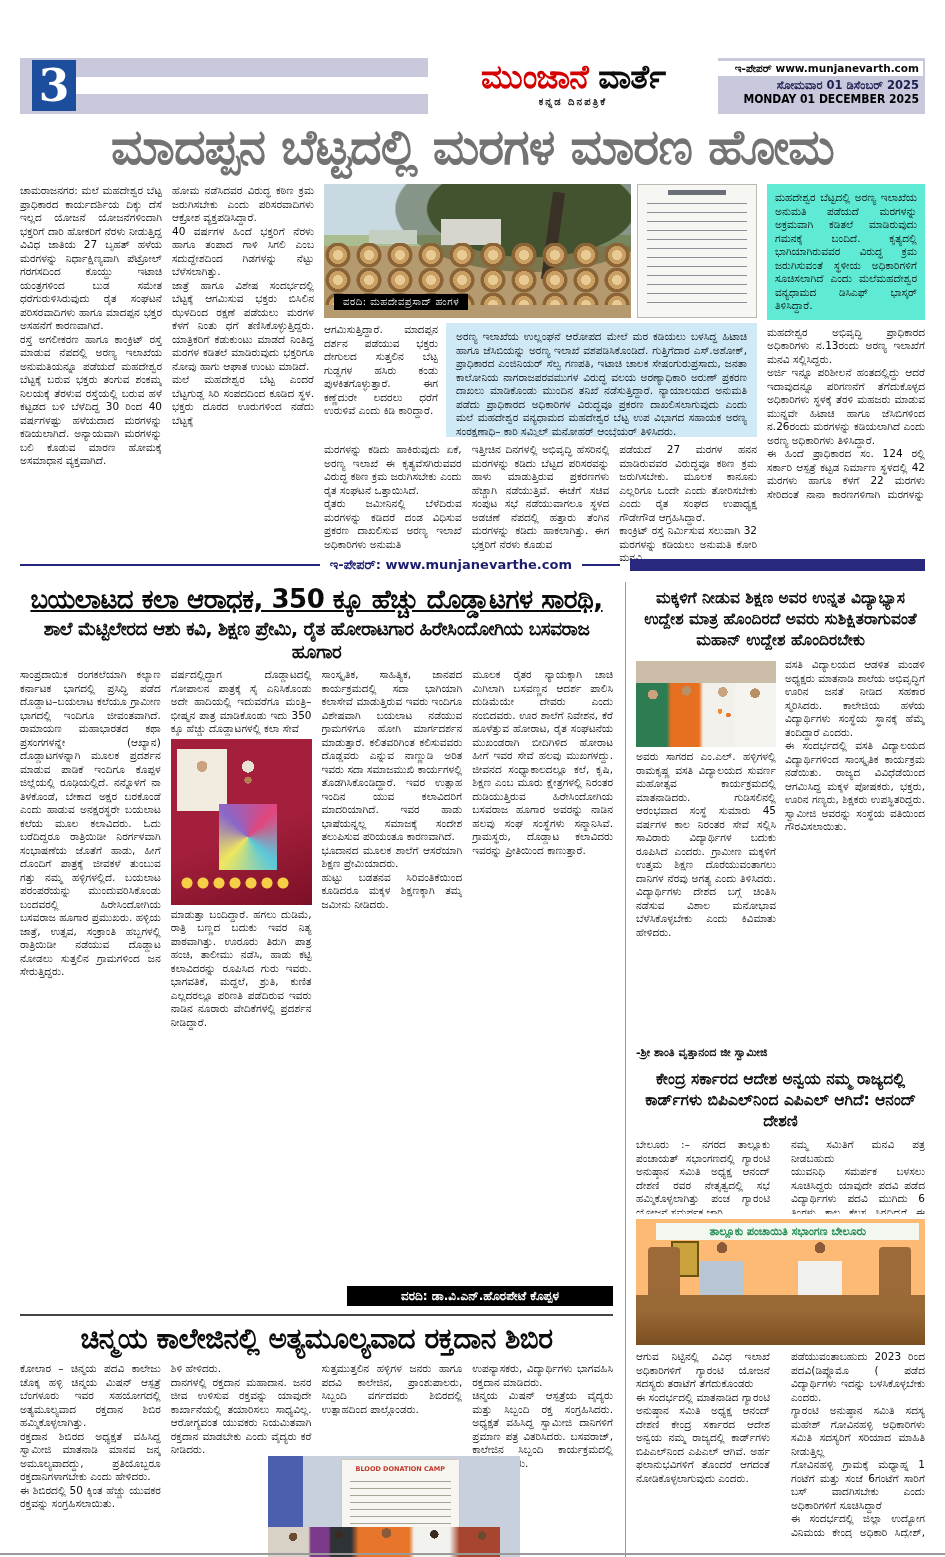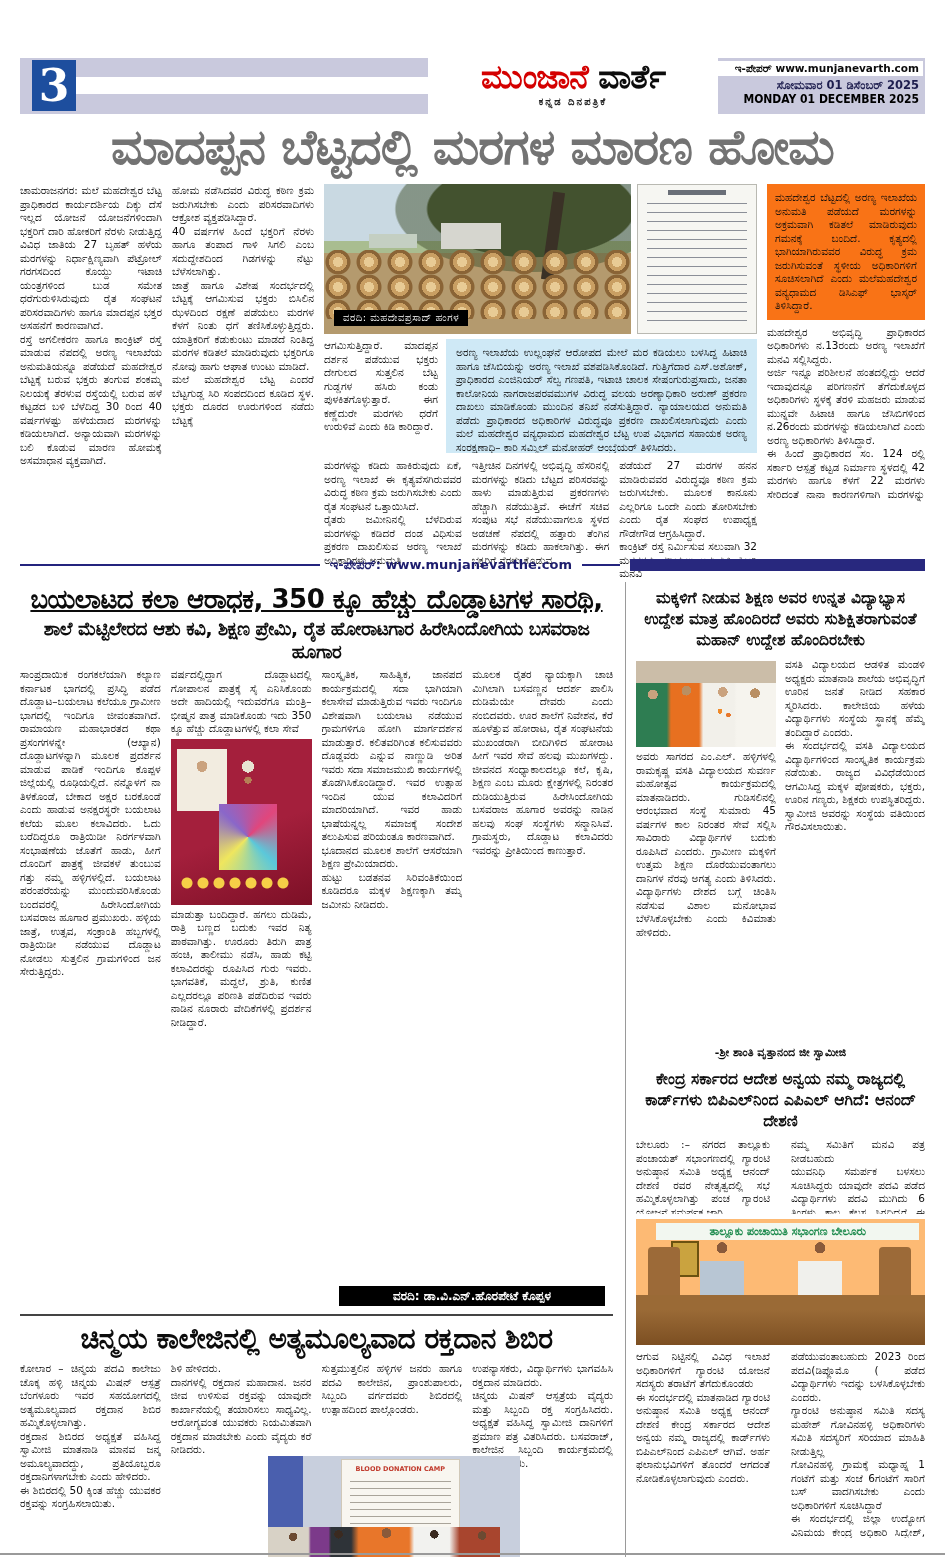--- a/index.html
+++ b/index.html
@@ -28,39 +28,39 @@
   .main-headline{
     font-size:49px;font-weight:bold;text-align:center;letter-spacing:-1px;
     margin:6px 0 8px 0;line-height:56px;color:#737373;white-space:nowrap;
   }
   
   .main-article{display:grid;grid-template-columns:142px 142px 1fr 158px;gap:10px;height:362px;}
   .bodytxt{font-size:10.5px;line-height:13.5px;text-align:justify;overflow:hidden;}
   .ml{white-space:pre-line;}
   .ma-col{height:100%;}
   .ma-center{display:flex;flex-direction:column;min-width:0;}
-  .photo-row{display:flex;gap:6px;height:150px;}
+  .photo-row{display:flex;gap:6px;height:134px;}
   .logs-photo{flex:1;position:relative;overflow:hidden;background:linear-gradient(#c9d9e2 0 38%,#a9bd90 38% 46%,#b49a6e 46% 100%);}
   .foliage{position:absolute;right:-40px;top:-40px;width:280px;height:130px;background:radial-gradient(ellipse at 50% 50%,#43522f 0 52%,rgba(67,82,47,.5) 53% 68%,transparent 69%);}
   .trunk{position:absolute;right:72px;top:8px;width:12px;height:88px;background:#3a3126;transform:rotate(8deg);}
   .building{position:absolute;left:38%;top:26%;width:60px;height:26px;background:#d6d6cf;box-shadow:-78px 5px 0 -6px #c4cfc2;}
   .log-pile{position:absolute;left:0;right:0;bottom:10%;height:46%;
     background-image:radial-gradient(circle at 14px 12px,#e8cb95 0 5px,#c99f63 5px 9px,#8a6436 9px 12px,rgba(0,0,0,0) 13px);
     background-size:31px 25px;}
   .photo-caption{position:absolute;left:10px;bottom:8px;background:#000;color:#fff;font-size:10px;padding:2px 9px;letter-spacing:.5px;}
   .doc-photo{width:118px;background:#f6f6f2;border:1px solid #b9b9b2;position:relative;}
   .doc-photo::before{content:"";position:absolute;left:9px;right:9px;top:14px;bottom:12px;
     background:repeating-linear-gradient(rgba(0,0,0,0) 0 4px,#8b8f98 4px 5px,rgba(0,0,0,0) 5px 9px);}
   .doc-photo::after{content:"";position:absolute;left:30px;right:30px;top:5px;height:5px;background:#6a6f78;}
   .mid-row{display:flex;gap:8px;margin-top:5px;height:114px;}
   .under-photo-col{width:114px;flex:none;}
   .highlight-box{flex:1;background:#cfe9f6;padding:7px 10px;box-sizing:border-box;}
   .bottom-cols{display:flex;gap:10px;margin-top:6px;flex:1;min-height:0;}
   .bottom-cols > div{flex:1;}
-  .gray-box{background:#f97316;padding:7px 8px;margin-bottom:6px;}
+  .gray-box{background:#5eead4;padding:7px 8px;margin-bottom:6px;}
   
   .divider-row{display:grid;grid-template-columns:600px 1fr;gap:10px;align-items:center;margin:8px 0 6px 0;height:22px;}
   .div-left{display:flex;align-items:center;gap:10px;}
   .div-line{flex:1;border-top:2px solid #24247e;height:0;}
   .div-line.short{flex:0 0 38px;}
   .div-label{font-size:13px;font-weight:bold;color:#1d1d6e;white-space:nowrap;}
   .div-navybar{background:#28287e;height:12px;}
   
   .lower{display:grid;grid-template-columns:1fr 300px;column-gap:12px;}
   .right-rail{border-left:1px solid #9a9a9a;padding-left:10px;min-width:0;}
@@ -71,21 +71,21 @@
   .bay-cols > div{flex:1;min-width:0;}
   .folk-photo{position:relative;width:100%;height:166px;margin:3px 0;overflow:hidden;background:linear-gradient(160deg,#a41f3c 0 55%,#7c1026 100%);}
   .poster{position:absolute;left:6px;top:10px;width:50px;height:62px;
     background:radial-gradient(circle 9px at 50% 28%,#caa27e 0 60%,transparent 61%),linear-gradient(#f2ece0 0 100%);}
   .performer{position:absolute;left:44px;top:18px;width:66px;height:136px;background:
     radial-gradient(circle 10px at 50% 7%,#e8e2d2 0 60%,transparent 61%),
     radial-gradient(circle 6px at 50% 17%,#b57f56 0 60%,transparent 61%),
     conic-gradient(from 45deg,#e1467c,#5bc8da,#efe65e,#8a67c9,#e1467c) 50% 68%/58px 66px no-repeat;}
   .garland{position:absolute;left:8px;bottom:14px;width:110px;height:16px;
     background-image:radial-gradient(circle at 8px 8px,#f6cf47 0 5px,transparent 6px);background-size:16px 16px;}
-  .byline-box{background:#000;color:#fff;width:266px;margin:6px 8px 0 auto;text-align:center;
+  .byline-box{background:#000;color:#fff;width:266px;margin:6px 0 0 auto;text-align:center;
     font-size:12px;font-weight:bold;padding:3px 6px;box-sizing:border-box;}
   .left-hr{border:none;border-top:2px solid #444;margin:8px 0 6px 0;}
   
   .blood-headline{font-size:28px;font-weight:bold;text-align:center;line-height:34px;margin:2px 0 6px 0;letter-spacing:-.5px;}
   .blood-wrap{position:relative;display:flex;gap:10px;height:232px;}
   .blood-wrap > div.bodytxt{flex:1;min-width:0;}
   .blood-photo{position:absolute;left:248px;top:94px;width:252px;height:132px;overflow:hidden;
     background:linear-gradient(90deg,#4a5fae 0 14%,#c8cfdd 14% 100%);}
   .b-banner{position:absolute;left:29%;top:3px;width:47%;height:54%;background:#f8f6f0;border:1px solid #d0c8b8;
     font-size:6.5px;color:#c0392b;text-align:center;padding-top:5px;font-weight:bold;box-sizing:border-box;}
@@ -105,21 +105,21 @@
   .felicitation-photo{position:relative;width:100%;height:86px;margin:3px 0;overflow:hidden;
     background:linear-gradient(#cbbda8 0 34%,#ece4d4 34% 100%);}
   .f-people{position:absolute;left:0;right:0;bottom:0;height:74%;background:
     radial-gradient(circle 8px at 12% 18%,#caa27e 0 60%,transparent 61%),
     radial-gradient(circle 8px at 36% 12%,#b98f63 0 60%,transparent 61%),
     radial-gradient(circle 8px at 62% 14%,#caa27e 0 60%,transparent 61%),
     radial-gradient(circle 8px at 85% 16%,#b98f63 0 60%,transparent 61%),
     radial-gradient(circle 4px at 60% 44%,#f08a2a 0 60%,transparent 61%),
     radial-gradient(circle 4px at 66% 50%,#e8762a 0 60%,transparent 61%),
     linear-gradient(90deg,#2e7d52 0 22%,#e77020 25% 45%,#f2f0ea 48% 70%,#f6f4ee 72% 100%);}
-  .edu-attr{font-size:11px;font-weight:bold;text-align:center;margin:4px 0 10px 0;}
+  .edu-attr{font-size:11px;font-weight:bold;margin:4px 0 10px 0;}
   
   .bpl-headline{font-size:15.5px;font-weight:bold;text-align:center;line-height:21px;margin:8px 0 6px 0;}
   .bpl-top,.bpl-bottom{display:flex;gap:21px;}
   .bpl-top{height:76px;}
   .bpl-bottom{height:188px;}
   .bpl-top > div,.bpl-bottom > div{flex:1;min-width:0;}
   .meeting-photo{position:relative;width:100%;height:126px;margin:5px 0;overflow:hidden;background:#fdba74;}
   .m-banner{position:absolute;top:4px;left:7%;right:2%;background:#f2f7f0;color:#1c8a4c;font-weight:bold;
     font-size:11px;text-align:center;padding:2px 0;white-space:nowrap;overflow:hidden;}
   .m-frame{position:absolute;left:12%;top:22px;width:24px;height:32px;background:#caa33f;border:2px solid #6b5210;}
@@ -165,21 +165,21 @@
         <div class="logs-photo">
           <div class="foliage"></div>
           <div class="trunk"></div>
           <div class="building"></div>
           <div class="log-pile"></div>
           <div class="photo-caption">ವರದಿ: ಮಹದೇವಪ್ರಸಾದ್ ಹಂಗಳ</div>
         </div>
         <div class="doc-photo"></div>
       </div>
       <div class="mid-row">
-        <div class="under-photo-col bodytxt">ಆಗಮಿಸುತ್ತಿದ್ದಾರೆ. ಮಾದಪ್ಪನ ದರ್ಶನ ಪಡೆಯುವ ಭಕ್ತರು ದೇಗುಲದ ಸುತ್ತಲಿನ ಬೆಟ್ಟ ಗುಡ್ಡಗಳ ಹಸಿರು ಕಂಡು ಪುಳಕಿತಗೊಳ್ಳುತ್ತಾರೆ. ಈಗ ಕಣ್ಣೆದುರೇ ಮರಗಳು ಧರೆಗೆ ಉರುಳಿವೆ ಎಂದು ಕಿಡಿ ಕಾರಿದ್ದಾರೆ.</div>
+        <div class="under-photo-col bodytxt">ಆಗಮಿಸುತ್ತಿದ್ದಾರೆ. ಮಾದಪ್ಪನ ದರ್ಶನ ಪಡೆಯುವ ಭಕ್ತರು ದೇಗುಲದ ಸುತ್ತಲಿನ ಬೆಟ್ಟ ಗುಡ್ಡಗಳ ಹಸಿರು ಕಂಡು ಪುಳಕಿತಗೊಳ್ಳುತ್ತಾರೆ. ಈಗ ಕಣ್ಣೆದುರೇ ಲದರಲು ಧರೆಗೆ ಉರುಳಿವೆ ಎಂದು ಕಿಡಿ ಕಾರಿದ್ದಾರೆ.</div>
         <div class="highlight-box bodytxt">ಅರಣ್ಯ ಇಲಾಖೆಯ ಉಲ್ಲಂಘನೆ ಆರೋಪದ ಮೇಲೆ ಮರ ಕಡಿಯಲು ಬಳಸಿದ್ದ ಹಿಟಾಚಿ ಹಾಗೂ ಜೆಸಿಬಿಯನ್ನು ಅರಣ್ಯ ಇಲಾಖೆ ವಶಪಡಿಸಿಕೊಂಡಿದೆ. ಗುತ್ತಿಗೆದಾರ ಎಸ್.ಅಶೋಕ್, ಪ್ರಾಧಿಕಾರದ ಎಂಜಿನಿಯರ್ ಸೆಲ್ವ ಗಣಪತಿ, ಇಟಾಚಿ ಚಾಲಕ ಸೇಷಂಗುರುಪ್ರಸಾದು, ಜನತಾ ಕಾಲೋನಿಯ ನಾಗರಾಜಪರವಮುಗಳ ವಿರುದ್ಧ ವಲಯ ಅರಣ್ಯಾಧಿಕಾರಿ ಅರುಣ್ ಪ್ರಕರಣ ದಾಖಲು ಮಾಡಿಕೊಂಡು ಮುಂದಿನ ತನಿಖೆ ನಡೆಸುತ್ತಿದ್ದಾರೆ. ನ್ಯಾಯಾಲಯದ ಅನುಮತಿ ಪಡೆದು ಪ್ರಾಧಿಕಾರದ ಅಧಿಕಾರಿಗಳ ವಿರುದ್ಧವೂ ಪ್ರಕರಣ ದಾಖಲಿಸಲಾಗುವುದು ಎಂದು ಮಲೆ ಮಹದೇಶ್ವರ ವನ್ಯಧಾಮದ ಮಹದೇಶ್ವರ ಬೆಟ್ಟ ಉಪ ವಿಭಾಗದ ಸಹಾಯಕ ಅರಣ್ಯ ಸಂರಕ್ಷಣಾಧಿ– ಕಾರಿ ಸಮ್ಮಿಲ್ ಮನೋಹರ್ ಆಂಬ್ರೆಯರ್ ತಿಳಿಸಿದರು.</div>
       </div>
       <div class="bottom-cols">
         <div class="bodytxt ml">ಮರಗಳನ್ನು ಕಡಿದು ಹಾಕಿರುವುದು ಏಕೆ, ಅರಣ್ಯ ಇಲಾಖೆ ಈ ಕೃತ್ಯವೆಸಗಿರುವವರ ವಿರುದ್ಧ ಕಠಿಣ ಕ್ರಮ ಜರುಗಿಸಬೇಕು ಎಂದು ರೈತ ಸಂಘಟನೆ ಒತ್ತಾಯಿಸಿದೆ.
 ರೈತರು ಜಮೀನಿನಲ್ಲಿ ಬೆಳೆದಿರುವ ಮರಗಳನ್ನು ಕಡಿದರೆ ದಂಡ ವಿಧಿಸುವ ಪ್ರಕರಣ ದಾಖಲಿಸುವ ಅರಣ್ಯ ಇಲಾಖೆ ಅಧಿಕಾರಿಗಳು ಅನುಮತಿ</div>
         <div class="bodytxt ml">ಇತ್ತೀಚಿನ ದಿನಗಳಲ್ಲಿ ಅಭಿವೃದ್ಧಿ ಹೆಸರಿನಲ್ಲಿ ಮರಗಳನ್ನು ಕಡಿದು ಬೆಟ್ಟದ ಪರಿಸರವನ್ನು ಹಾಳು ಮಾಡುತ್ತಿರುವ ಪ್ರಕರಣಗಳು ಹೆಚ್ಚಾಗಿ ನಡೆಯುತ್ತಿವೆ. ಈಚೆಗೆ ಸಚಿವ ಸಂಪುಟ ಸಭೆ ನಡೆಯುವಾಗಲೂ ಸ್ಥಳದ ಅಡಚಣೆ ನೆಪದಲ್ಲಿ ಹತ್ತಾರು ತೆಂಗಿನ ಮರಗಳನ್ನು ಕಡಿದು ಹಾಕಲಾಗಿತ್ತು. ಈಗ ಭಕ್ತರಿಗೆ ನೆರಳು ಕೊಡುವ</div>
         <div class="bodytxt ml">ಪಡೆಯದೆ 27 ಮರಗಳ ಹನನ ಮಾಡಿರುವವರ ವಿರುದ್ಧವೂ ಕಠಿಣ ಕ್ರಮ ಜರುಗಿಸಬೇಕು. ಮೂಲಕ ಕಾನೂನು ಎಲ್ಲರಿಗೂ ಒಂದೇ ಎಂದು ತೋರಿಸಬೇಕು ಎಂದು ರೈತ ಸಂಘದ ಉಪಾಧ್ಯಕ್ಷ ಗೌಡೇಗೌಡ ಆಗ್ರಹಿಸಿದ್ದಾರೆ.
 ಕಾಂಕ್ರಿಟ್ ರಸ್ತೆ ನಿರ್ಮಿಸುವ ಸಲುವಾಗಿ 32 ಮರಗಳನ್ನು ಕಡಿಯಲು ಅನುಮತಿ ಕೋರಿ ಮನವಿ</div>
       </div>
     </div>

